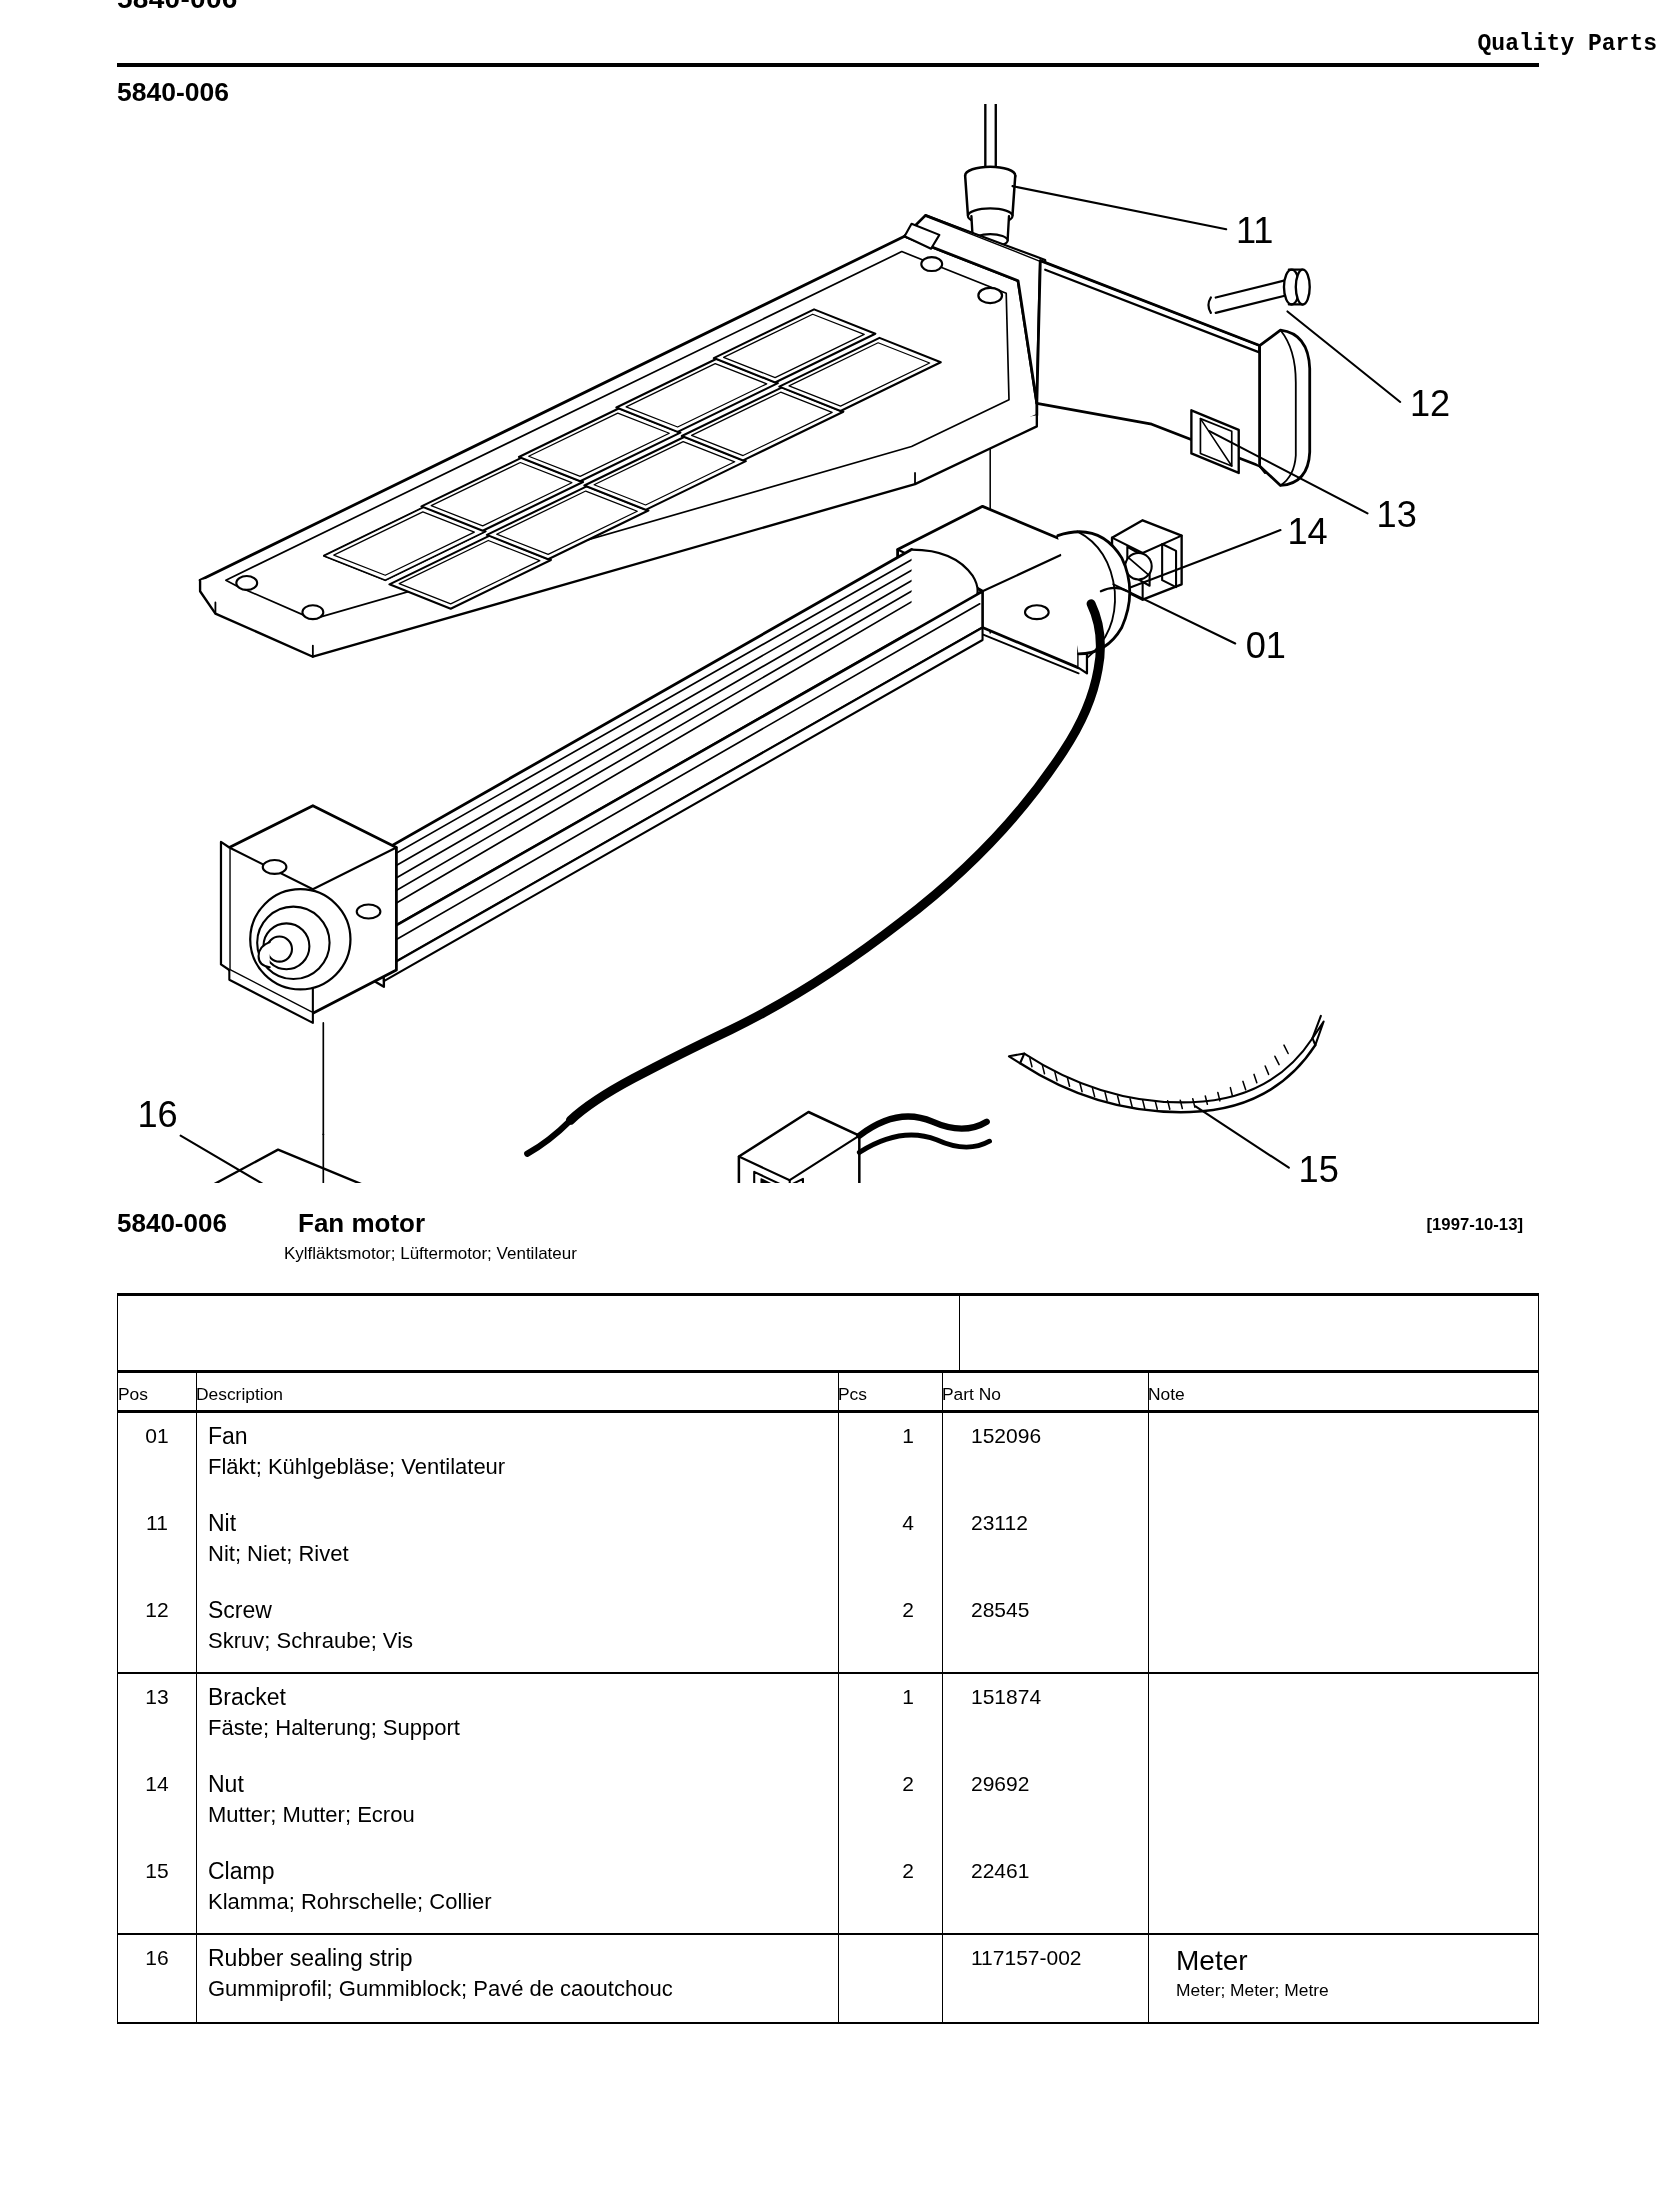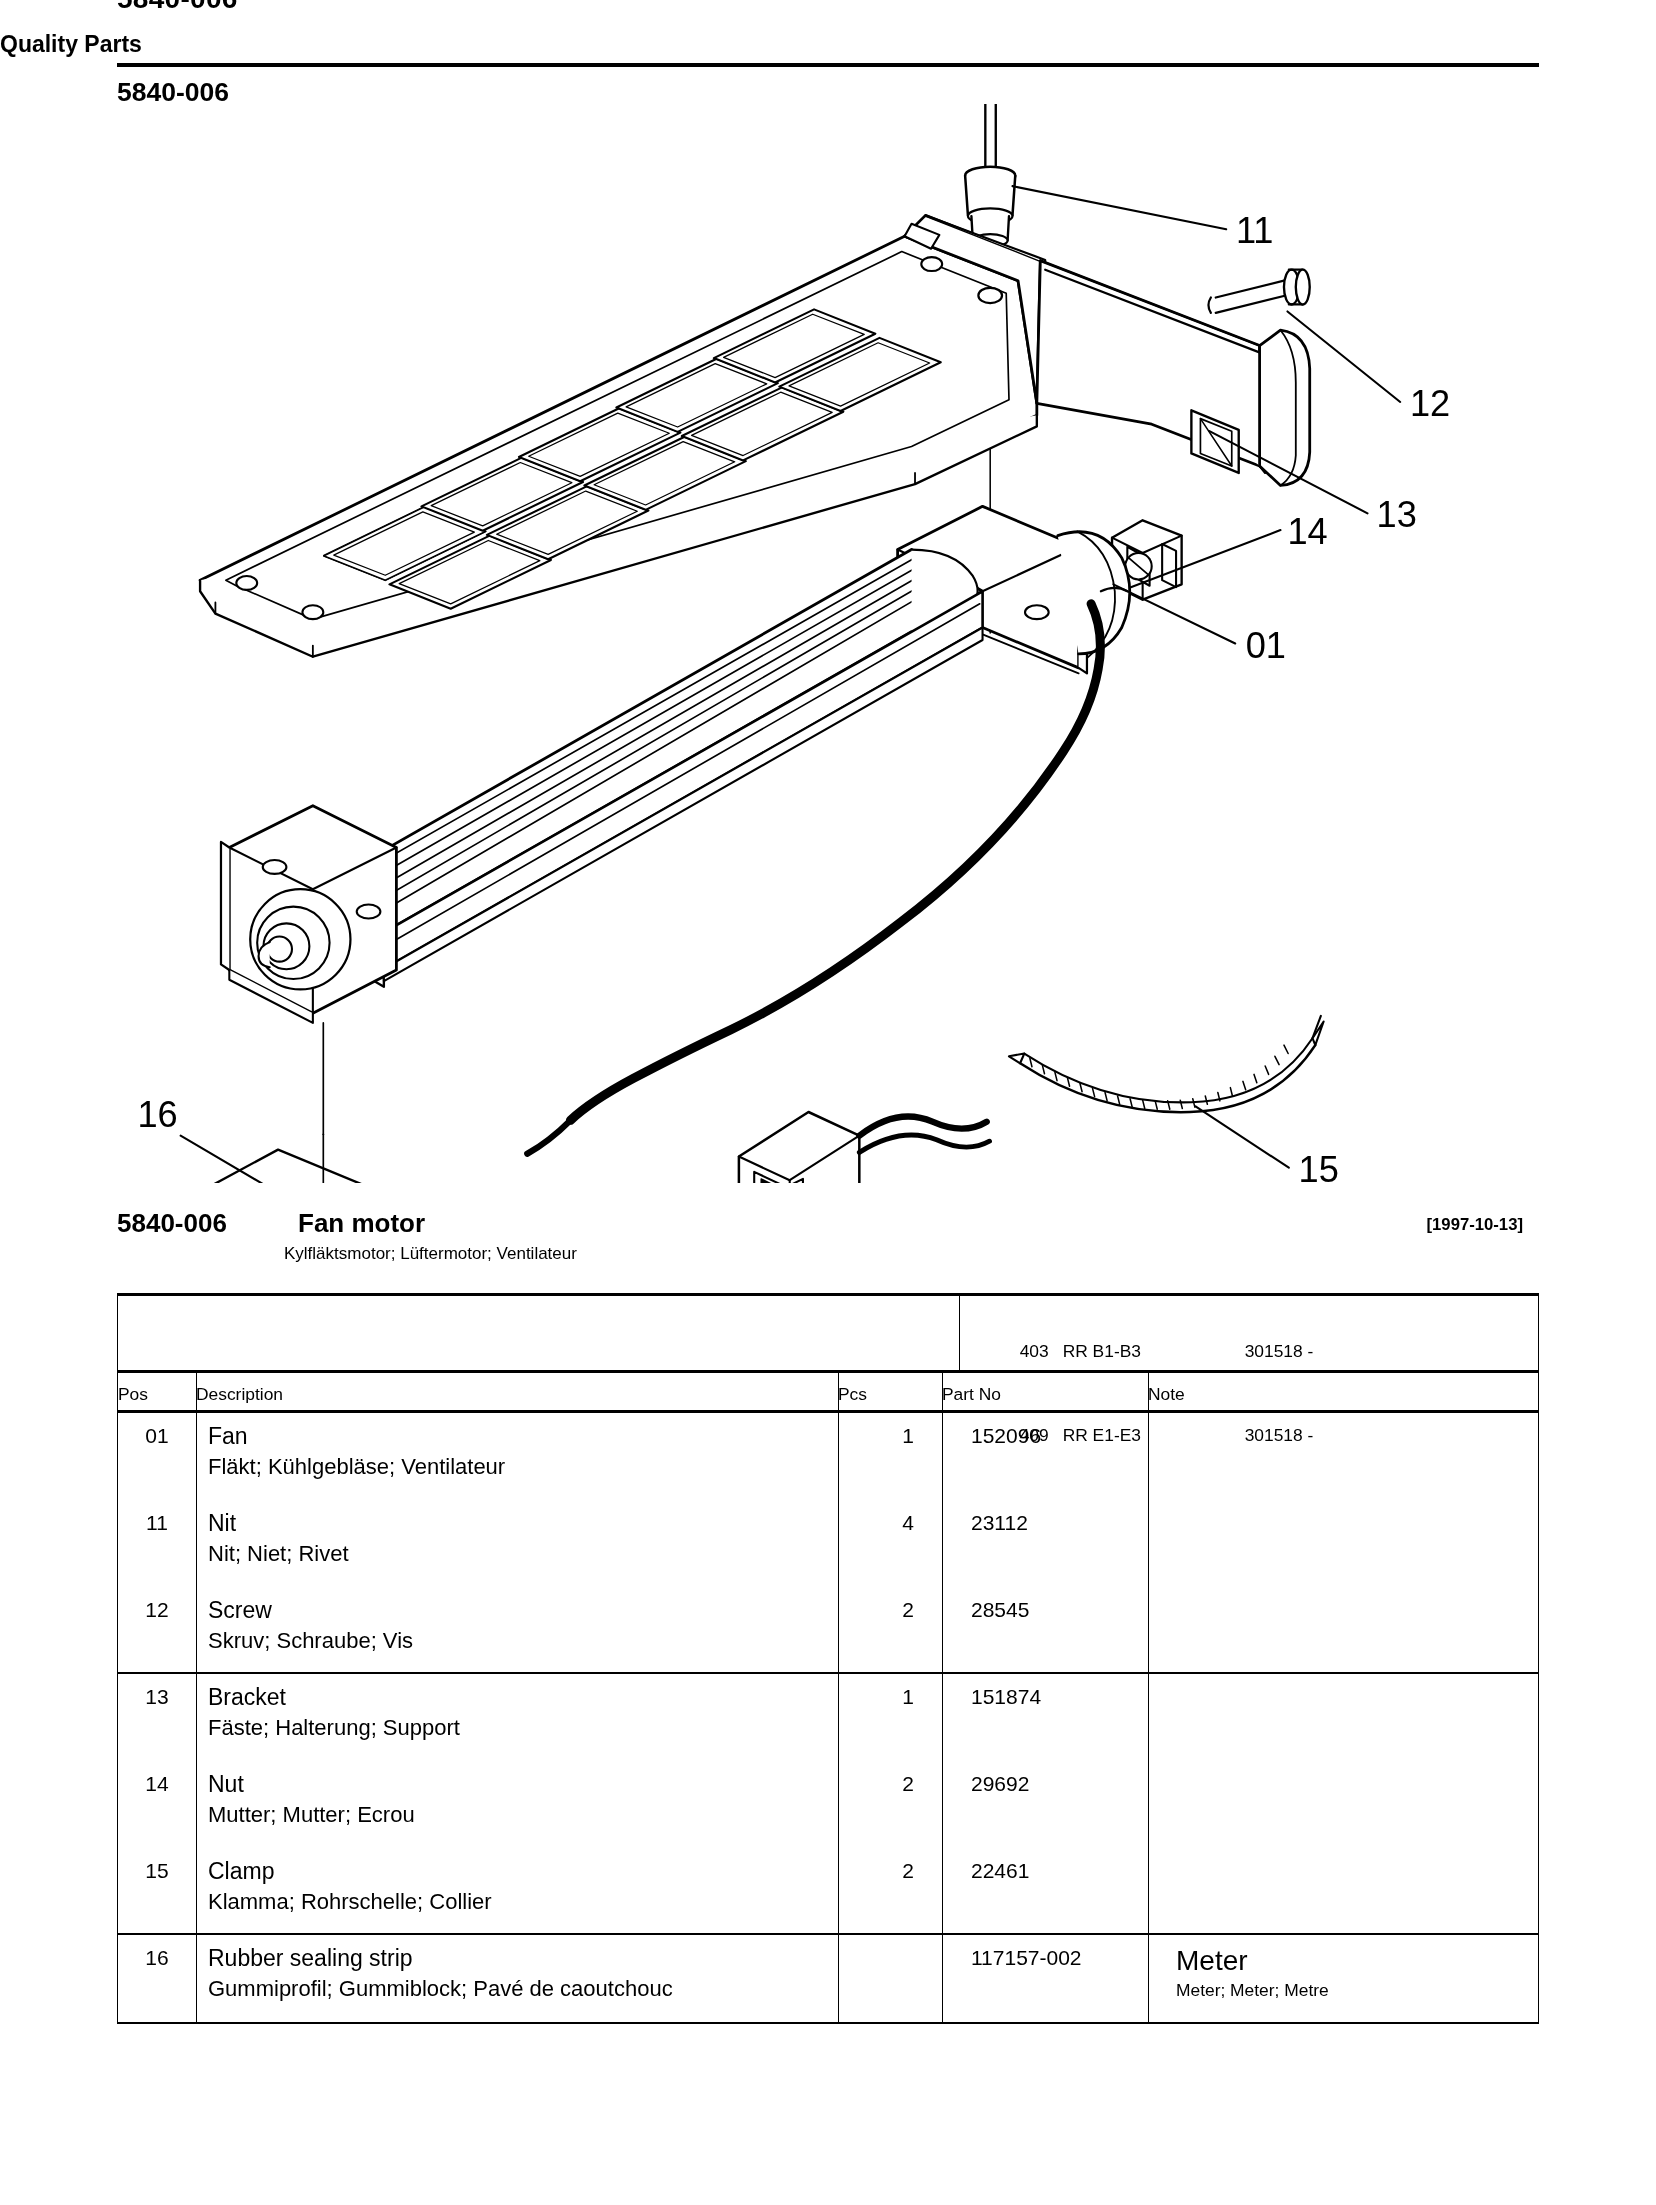--- a/index.html
+++ b/index.html
@@ -28,23 +28,24 @@
     left: 117px;
     top: -16.7px;
     font-size: 28px;
     font-weight: bold;
     letter-spacing: 0.3px;
   }
   .hdr-center {
     position: absolute;
     left: 0; right: 0;
     top: 31px;
-    text-align: left;
+    text-align: right;
     font-size: 23px;
     font-weight: bold;
+    font-family: Liberation Mono, monospace;
   }
   .hdr-rule {
     position: absolute;
     left: 117px;
     top: 63px;
     width: 1422px;
     height: 3.5px;
     background: #000;
   }
 
@@ -468,28 +469,20 @@
   <div class="tb-code">5840-006</div>
   <div class="tb-name">Fan motor</div>
   <div class="tb-date">[1997-10-13]</div>
   <div class="tb-sub">Kylfläktsmotor; Lüftermotor; Ventilateur</div>
 </div>
 
 <div class="parts-table">
 
   <div class="applic-box">
     <div class="applic-div"></div>
-    <div class="applic-rows">
-      <div class="r">
-        <span class="ac1">403</span><span class="ac2">RR B1-B3</span><span class="ac3">301518 -</span>
-      </div>
-      <div class="r">
-        <span class="ac1">409</span><span class="ac2">RR E1-E3</span><span class="ac3">301518 -</span>
-      </div>
-    </div>
   </div>
 
   <div class="col-head">
     <div class="vline" style="left:78px"></div>
     <div class="vline" style="left:720px"></div>
     <div class="vline" style="left:824px"></div>
     <div class="vline" style="left:1030px"></div>
     <div class="lbl" style="left:0;width:78px">Pos</div>
     <div class="lbl" style="left:78px;width:642px">Description</div>
     <div class="lbl" style="left:720px;width:104px">Pcs</div>

